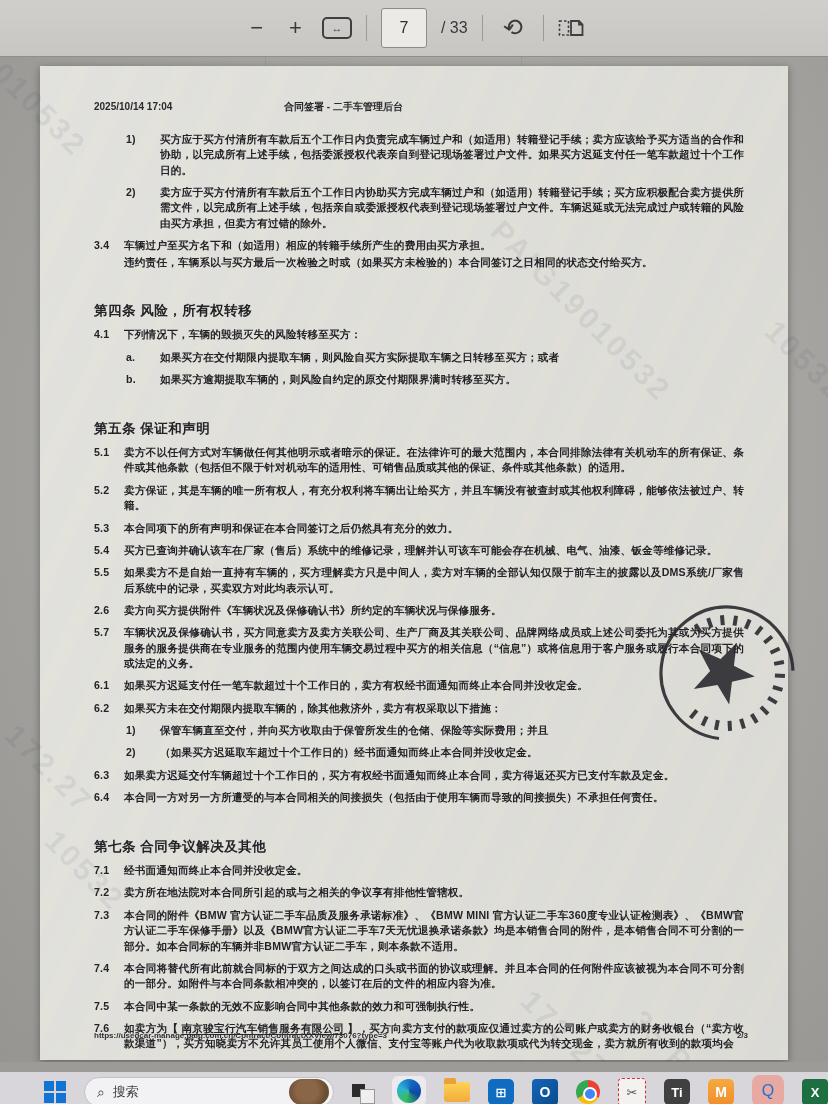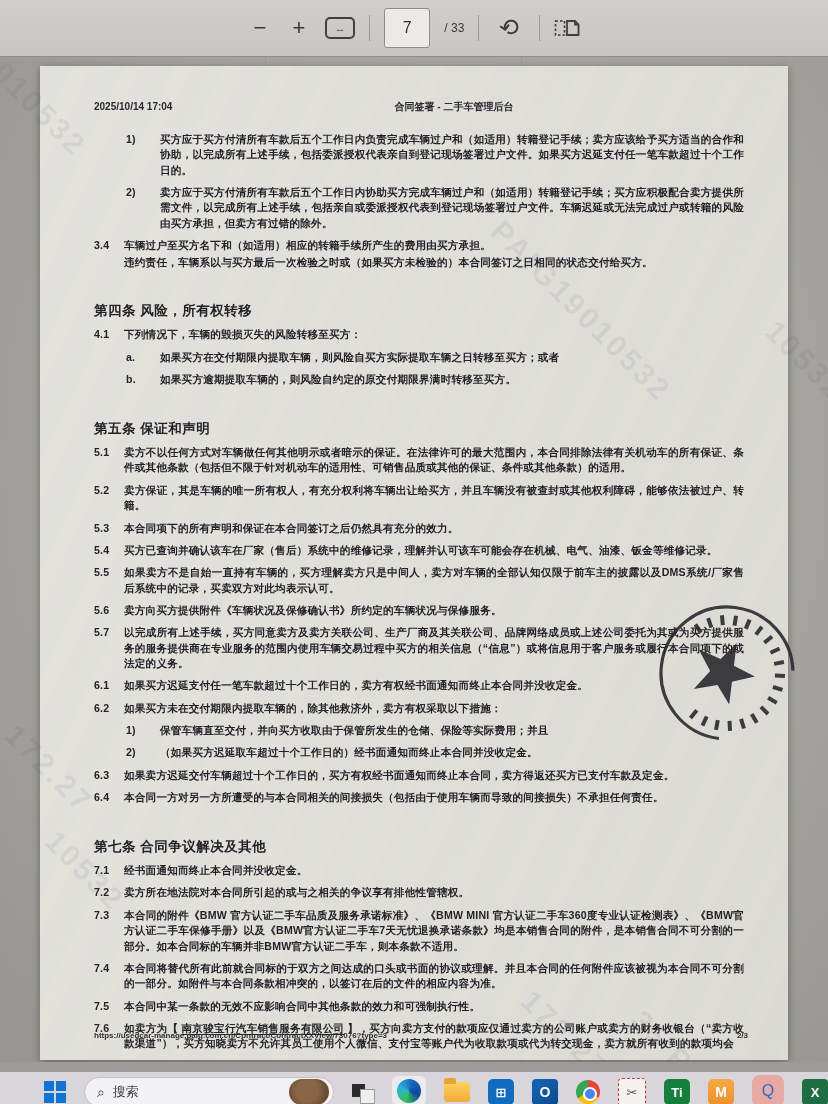--- a/index.html
+++ b/index.html
@@ -10,39 +10,39 @@
   .pdf-toolbar{position:absolute;left:0;top:0;width:828px;height:56px;
     background:linear-gradient(#d0cfcc,#c7c6c3);border-bottom:1px solid #8f8e8b;
     display:flex;align-items:center;justify-content:center;z-index:5;}
   .tb-group{display:flex;align-items:center;gap:14px;color:#3d3d3d;}
   .tb-btn{font-size:22px;line-height:1;color:#3a3a3a;cursor:pointer;padding:2px 6px;user-select:none;}
   .tb-sep{width:1px;height:26px;background:#9b9a97;}
   .fitw{width:26px;height:18px;border:2px solid #3f3f3f;border-radius:5px;display:flex;
     align-items:center;justify-content:center;font-size:11px;color:#3f3f3f;font-weight:bold;}
   .page-box{width:44px;height:38px;background:#eceae7;border:1px solid #8d8c89;border-radius:3px;
     display:flex;align-items:center;justify-content:center;font-size:16px;color:#2e2e2e;}
-  .page-total{font-size:12px;color:#3a3a3a;}
+  .page-total{font-size:16px;color:#3a3a3a;}
   .rot{font-size:24px;color:#3a3a3a;transform:rotate(-10deg);}
   .twopage svg{display:block;}
 
   
   .viewer{position:absolute;left:0;top:56px;width:828px;height:1006px;
     background:radial-gradient(ellipse at 55% 40%, #b0afac 0%, #a5a4a1 55%, #969592 100%);}
   .seam{position:absolute;top:0;width:1px;height:100%;background:rgba(70,70,70,.10);}
 
   
   .page{position:absolute;left:40px;top:10px;width:748px;height:994px;
     background:
       repeating-linear-gradient(115deg, rgba(180,120,200,.025) 0 14px, rgba(120,190,180,.03) 14px 30px, rgba(220,200,120,.02) 30px 46px),
       linear-gradient(100deg,#e4e3de 0%,#e1e0da 45%,#dddcd6 100%);
     box-shadow:0 2px 8px rgba(0,0,0,.35);}
   .page-inner{position:absolute;left:54px;right:44px;top:34px;color:#232327;}
   .doc-header{display:flex;align-items:baseline;font-size:10px;font-weight:bold;color:#2a2a2e;margin-bottom:18px;}
   .doc-ts{width:190px;}
-  .doc-title{flex:1;text-align:center;padding-right:120px;}
+  .doc-title{flex:1;padding-right:120px;}
 
   
   .blocks{font-size:10.6px;line-height:1.45;font-weight:600;letter-spacing:.2px;}
   .blk{display:flex;margin-top:7px;}
   .blk .lbl{flex:0 0 30px;}
   .blk .txt{flex:1;text-align:justify;}
   .blk.sub1{padding-left:32px;}
   .blk.sub1 .lbl{flex:0 0 34px;}
   .blk.cont{padding-left:30px;margin-top:1px;}
   .blk.heading{display:block;font-size:13.5px;font-weight:800;margin-top:31px;letter-spacing:.5px;}
@@ -78,21 +78,21 @@
   .ti-taskview .sq2{position:absolute;left:8px;top:8px;width:13px;height:13px;background:#efefef;border:1px solid #999;}
   .ti-edge-wrap{background:#eceaef;width:34px;height:30px;border-radius:6px;display:flex;align-items:center;justify-content:center;margin-top:-2px;}
   .ti-edge{width:24px;height:24px;border-radius:50%;background:conic-gradient(from 200deg,#35c05f,#2bb3d6,#1565c0,#0d47a1,#35c05f);}
   .ti-folder{position:relative;width:26px;height:20px;background:linear-gradient(#ffd257,#f2ab3c);border-radius:3px;}
   .ti-folder:before{content:"";position:absolute;left:0;top:-4px;width:12px;height:6px;background:#e8a23a;border-radius:2px 2px 0 0;}
   .ti-store{background:#0f6cc0;color:#fff;font-size:13px;border-radius:5px;}
   .ti-outlook{background:linear-gradient(135deg,#1466b8,#0a4b8c);color:#fff;font-size:14px;border-radius:4px;}
   .ti-chrome{width:24px;height:24px;border-radius:50%;background:conic-gradient(#ea4335 0 33%,#fbbc05 33% 66%,#34a853 66% 100%);position:relative;}
   .ti-chrome:after{content:"";position:absolute;left:7px;top:7px;width:10px;height:10px;border-radius:50%;background:#4285f4;border:2px solid #fff;}
   .ti-snip{background:#f3f2f0;border:1px solid #c33;border-style:dashed;color:#555;font-size:13px;border-radius:4px;}
-  .ti-teams{background:#15803d;color:#fff;font-size:13px;border-radius:5px;}
+  .ti-teams{background:#404040;color:#fff;font-size:13px;border-radius:5px;}
   .ti-mail{background:linear-gradient(#f7a940,#ef8e2d);color:#fff;font-size:14px;border-radius:5px;}
   .ti-quark{width:32px;height:32px;margin-top:-3px;background:#e8a9a2;border-radius:8px;color:#1d6fd6;font-size:16px;display:flex;align-items:center;justify-content:center;}
   .ti-excel{background:#1d6f42;color:#fff;font-size:13px;border-radius:4px;}
 </style>
 </head>
 <body>
 
 <div class="screen">
 
   <div class="pdf-toolbar">
@@ -180,26 +180,26 @@
             </div>
             <div class="blk clause">
               <span class="lbl">5.4</span>
               <span class="txt">买方已查询并确认该车在厂家（售后）系统中的维修记录，理解并认可该车可能会存在机械、电气、油漆、钣金等维修记录。</span>
             </div>
             <div class="blk clause">
               <span class="lbl">5.5</span>
               <span class="txt">如果卖方不是自始一直持有车辆的，买方理解卖方只是中间人，卖方对车辆的全部认知仅限于前车主的披露以及DMS系统/厂家售后系统中的记录，买卖双方对此均表示认可。</span>
             </div>
             <div class="blk clause">
-              <span class="lbl">5.6</span>
+              <span class="lbl">2.6</span>
               <span class="txt">卖方向买方提供附件《车辆状况及保修确认书》所约定的车辆状况与保修服务。</span>
             </div>
             <div class="blk clause">
               <span class="lbl">5.7</span>
-              <span class="txt">以完成所有上述手续，买方同意卖方及卖方关联公司、生产厂商及其关联公司、品牌网络成员或上述公司委托为其或为买方提供服务的服务提供商在专业服务的范围内使用车辆交易过程中买方的相关信息（“信息”）或将信息用于客户服务或履行本合同项下的或法定的义务。</span>
+              <span class="txt">车辆状况及保修确认书，买方同意卖方及卖方关联公司、生产厂商及其关联公司、品牌网络成员或上述公司委托为其或为买方提供服务的服务提供商在专业服务的范围内使用车辆交易过程中买方的相关信息（“信息”）或将信息用于客户服务或履行本合同项下的或法定的义务。</span>
             </div>
             <div class="blk clause">
               <span class="lbl">6.1</span>
               <span class="txt">如果买方迟延支付任一笔车款超过十个工作日的，卖方有权经书面通知而终止本合同并没收定金。</span>
             </div>
             <div class="blk clause">
               <span class="lbl">6.2</span>
               <span class="txt">如果买方未在交付期限内提取车辆的，除其他救济外，卖方有权采取以下措施：</span>
             </div>
             <div class="blk sub1">

